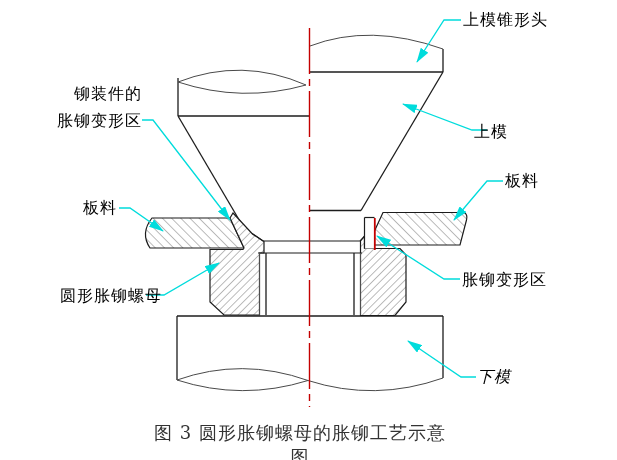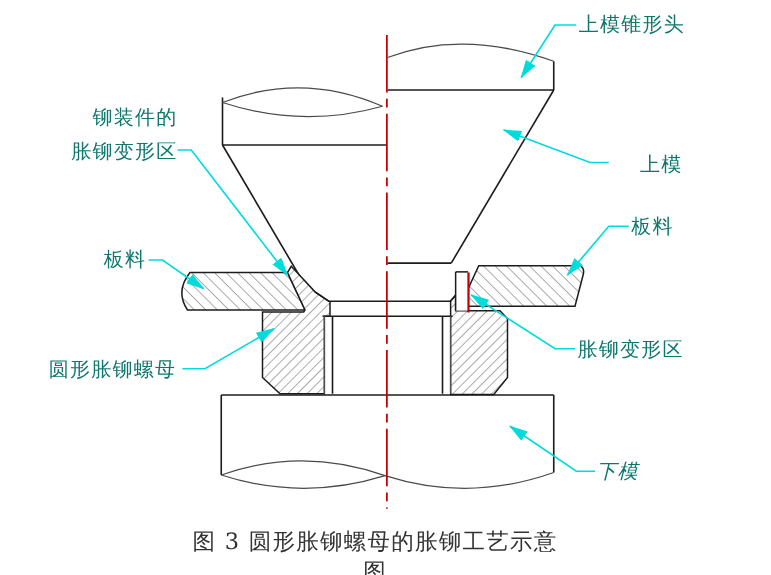--- a/index.html
+++ b/index.html
@@ -2,21 +2,21 @@
 <html><head>
 <meta charset="utf-8">
 <style>
   html,body{margin:0;padding:0;background:#ffffff;}
   #stage{
     position:relative;width:617px;height:460px;background:#ffffff;overflow:hidden;
     font-family:"DejaVu Serif","Liberation Serif",serif;
   }
   #diagram-svg{position:absolute;left:0;top:0;}
   .lbl{
-    position:absolute;color:#0f766e;font-size:16px;line-height:18px;
+    position:absolute;color:#000000;font-size:16px;line-height:18px;
     white-space:nowrap;letter-spacing:1px;
   }
   .lbl-right{text-align:right;}
   #caption{
     position:absolute;left:150px;top:421px;width:300px;text-align:center;
     font-size:18px;color:#333333;letter-spacing:1px;
   }
 </style>
 </head>
 <body>
@@ -103,25 +103,25 @@
       <path marker-end="url(#cyanArrow)" d="M460,279 L444,279 L377,236"></path>
       <path marker-end="url(#cyanArrow)" d="M476,377 L461,377 L408,341"></path>
     </g>
   </svg>
 
   <div class="lbl lbl-right" style="left:40px;top:112px;width:102px;">胀铆变形区</div>
   <div class="lbl lbl-right" style="left:40px;top:85px;width:102px;">铆装件的</div>
 
   <div class="lbl" style="left:83px;top:199px;">板料</div>
 
-  <div class="lbl" style="left:39px;top:287px;">圆形胀铆螺母</div>
+  <div class="lbl" style="left:60px;top:287px;">圆形胀铆螺母</div>
 
   <div class="lbl" style="left:463px;top:11px;">上模锥形头</div>
 
-  <div class="lbl" style="left:512px;top:123px;">上模</div>
+  <div class="lbl" style="left:474px;top:123px;">上模</div>
 
   <div class="lbl" style="left:505px;top:172px;">板料</div>
 
   <div class="lbl" style="left:462px;top:271px;">胀铆变形区</div>
 
   <div class="lbl" style="left:477px;top:368px;font-style:italic;">下模</div>
 
   <div id="caption">图 3 圆形胀铆螺母的胀铆工艺示意图</div>
 </div>
 

